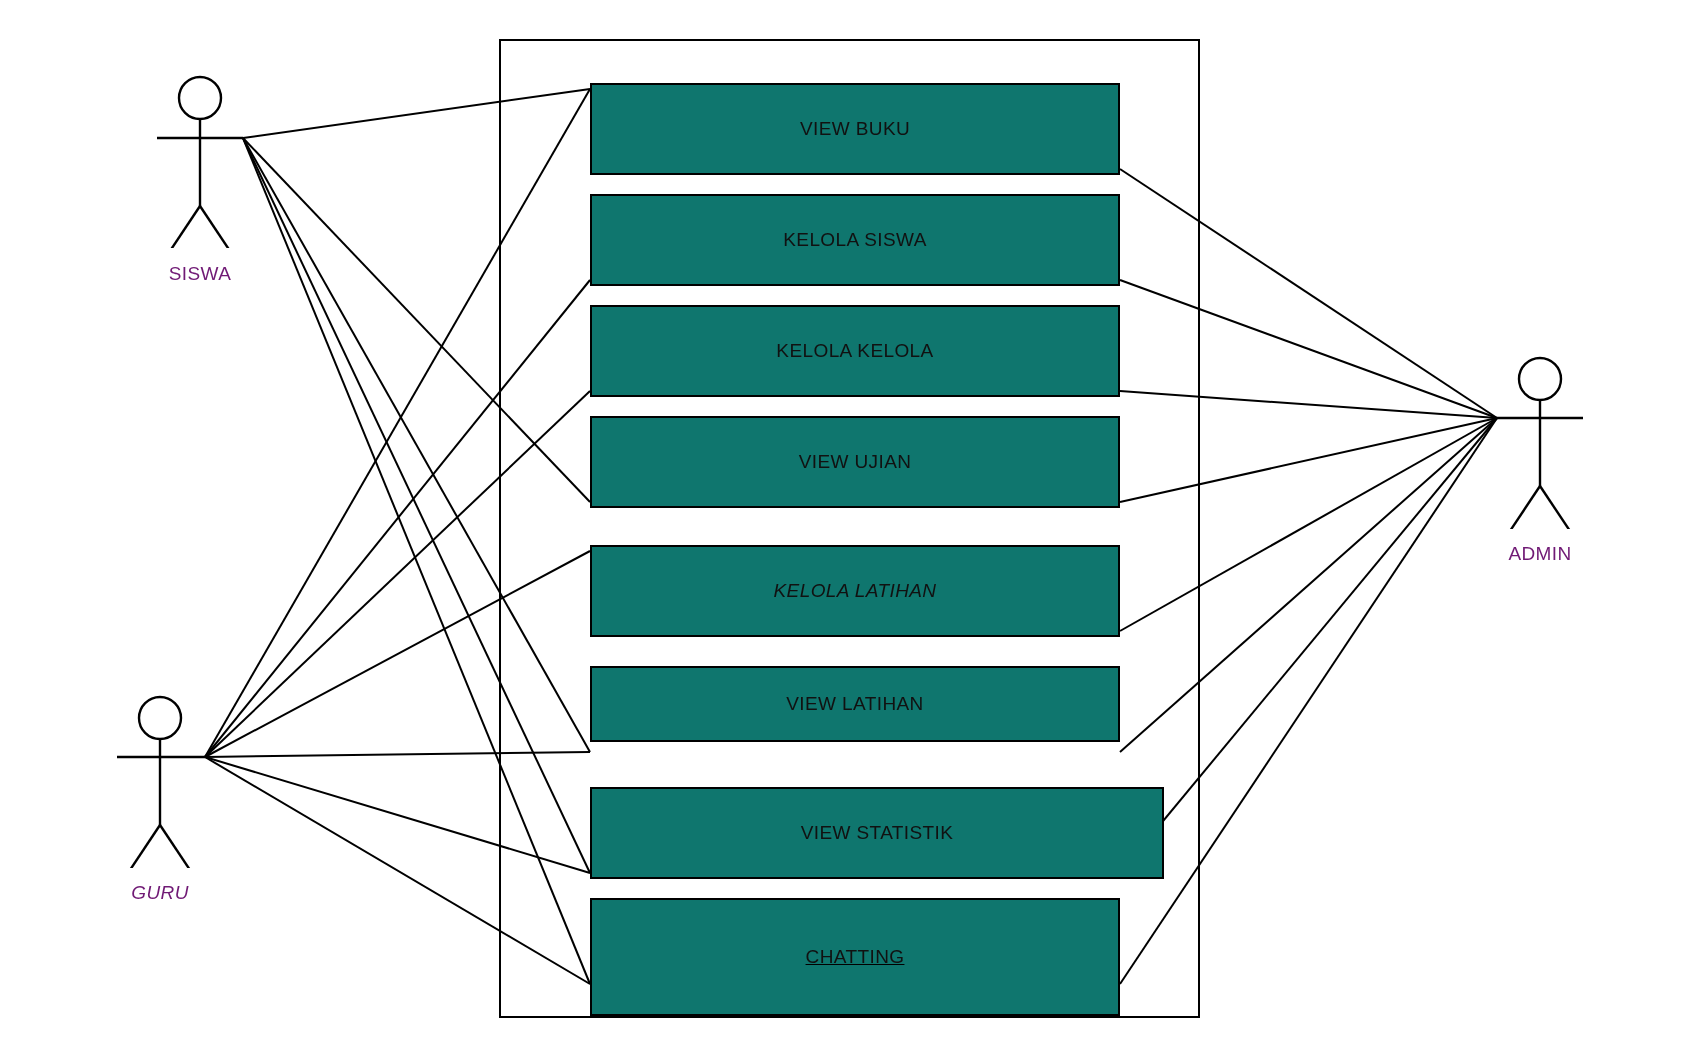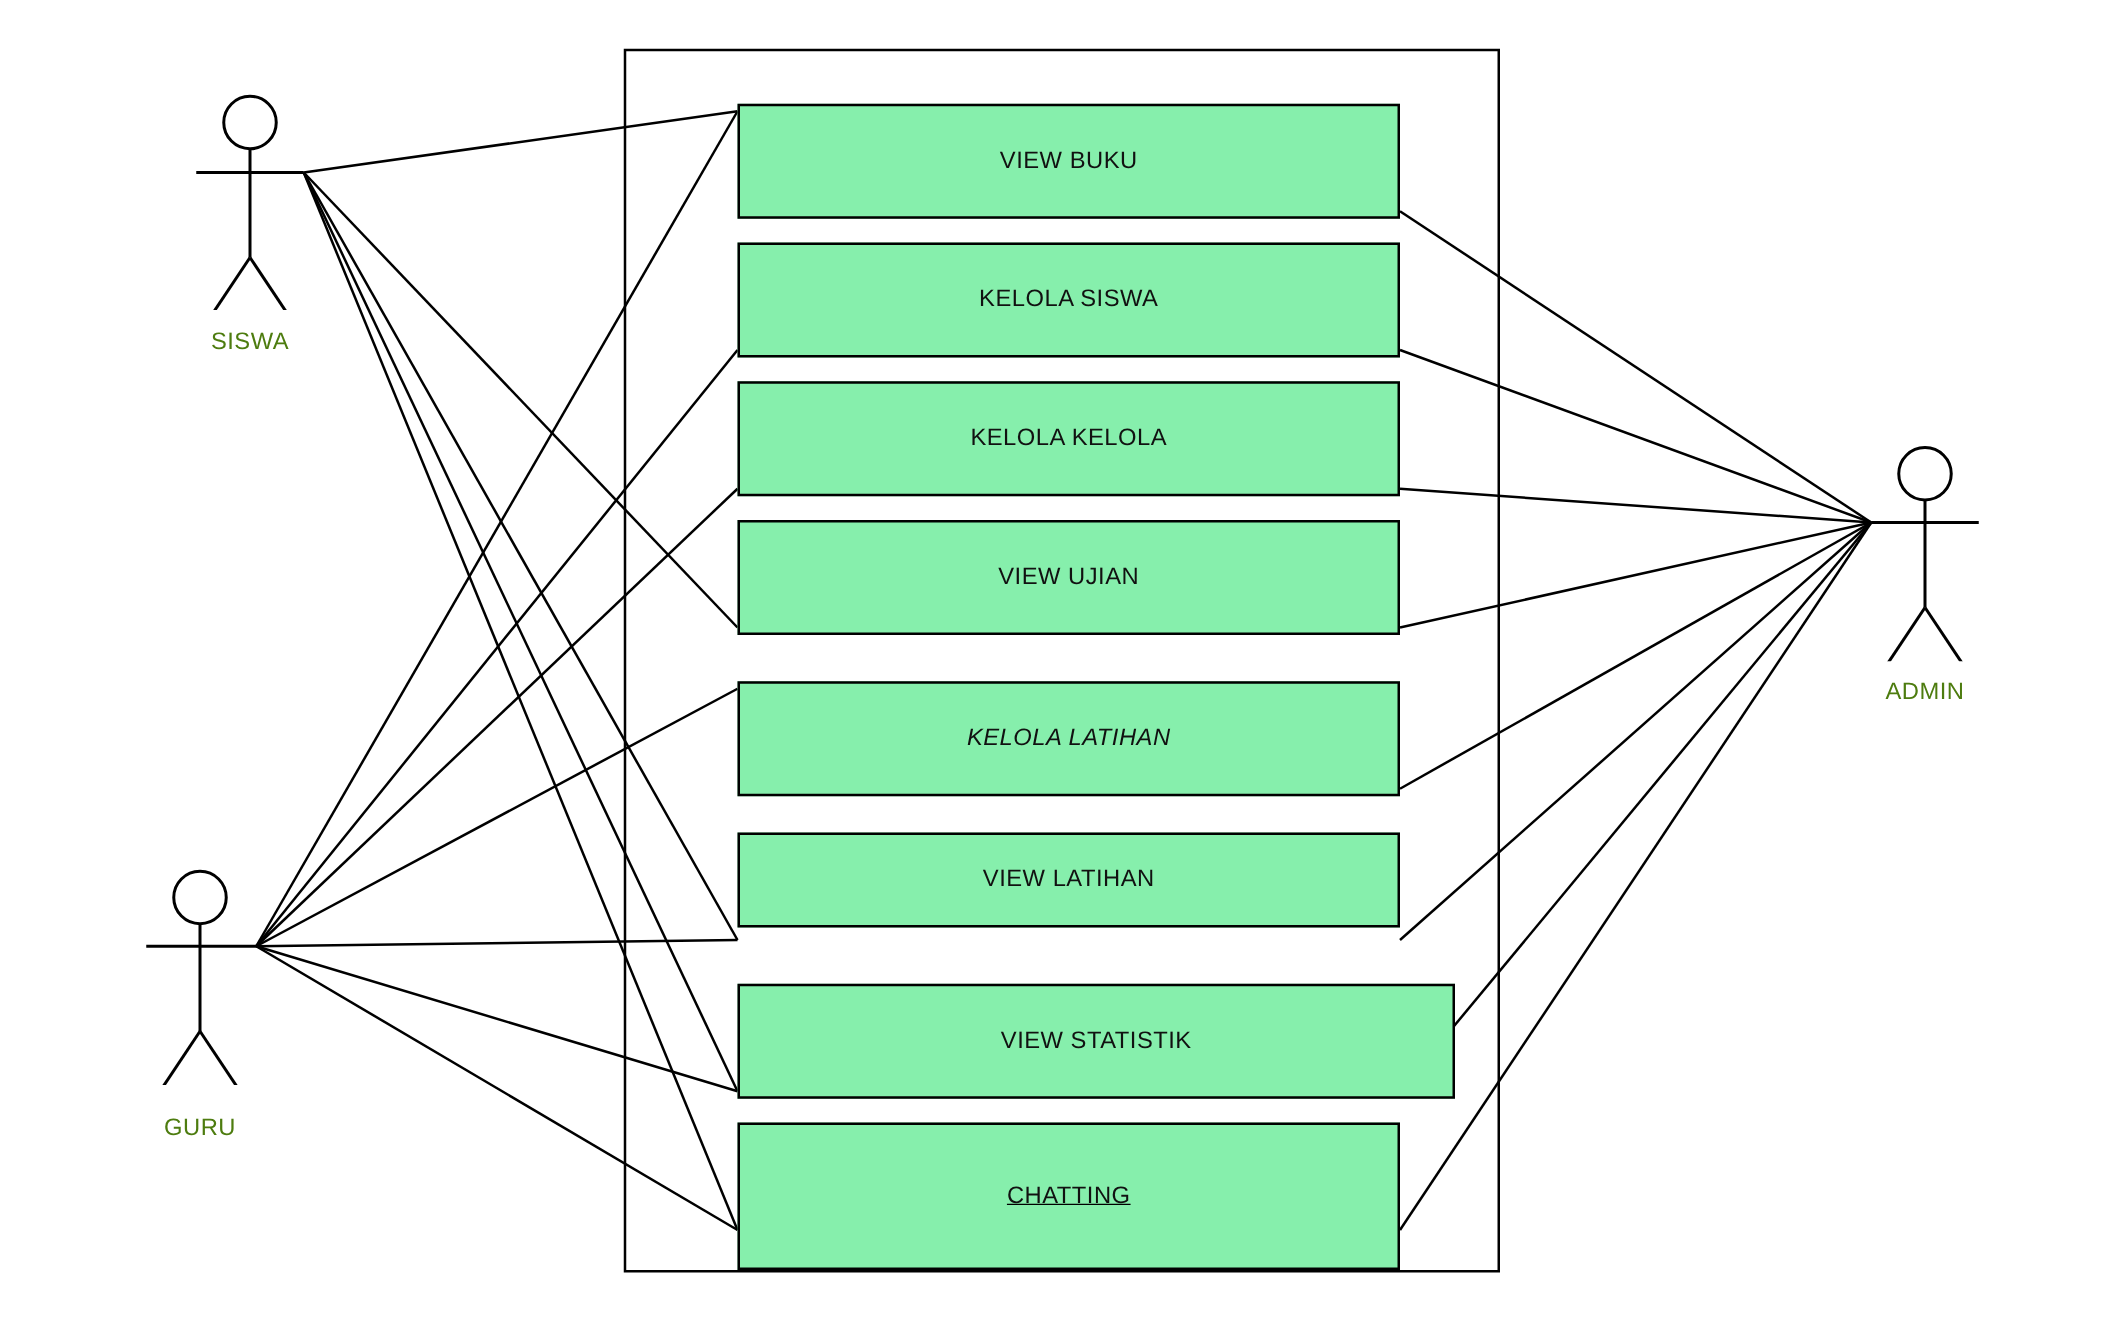--- a/index.html
+++ b/index.html
@@ -1,24 +1,24 @@
 <!DOCTYPE html>
 <html><head>
 <meta charset="utf-8">
 <style>
   html,body{margin:0;padding:0;background:#ffffff;}
   body{width:1700px;height:1060px;overflow:hidden;font-family:"Liberation Sans",sans-serif;}
   #stage{position:relative;width:1700px;height:1060px;background:#fff;}
   #wires{position:absolute;left:0;top:0;width:1700px;height:1060px;}
-  .uc-box{position:absolute;border:2px solid #000;background:#86efac;
+  .uc-box{position:absolute;border:2px solid #000;background:#0f766e;
           display:flex;align-items:center;justify-content:center;box-sizing:border-box;}
   .uc-label{font-size:19px;color:#111;letter-spacing:.4px;white-space:nowrap;}
   .sys-box{position:absolute;border:2px solid #000;background:transparent;box-sizing:border-box;}
   .actor{position:absolute;}
-  .actor-name{position:absolute;font-size:19px;color:#4d7c0f;white-space:nowrap;text-align:center;letter-spacing:.4px;}
+  .actor-name{position:absolute;font-size:19px;color:#701a75;white-space:nowrap;text-align:center;letter-spacing:.4px;}
 </style>
 </head>
 <body>
 
 <div id="stage">
 
   <svg id="wires" viewBox="0 0 1700 1060" xmlns="http://www.w3.org/2000/svg">
       <line x1="243" y1="138" x2="590" y2="89" stroke="#000000" stroke-width="2"></line>
       <line x1="243" y1="138" x2="590" y2="502" stroke="#000000" stroke-width="2"></line>
       <line x1="243" y1="138" x2="590" y2="752" stroke="#000000" stroke-width="2"></line>
@@ -76,21 +76,21 @@
           <line x1="47" y1="90" x2="133" y2="90" stroke="#000" stroke-width="2.4"></line>
           <line x1="90" y1="158" x2="54" y2="212" stroke="#000" stroke-width="2.4"></line>
           <line x1="90" y1="158" x2="126" y2="212" stroke="#000" stroke-width="2.4"></line>
         </svg><div class="actor-name" style="left: 0px; width: 180px; top: 215px;">SISWA</div></div>
       <div class="actor" style="left: 70px; top: 668px; width: 180px; height: 200px;"><svg width="180" height="200" viewBox="0 0 180 200">
           <circle cx="90" cy="50" r="21" fill="#fff" stroke="#000" stroke-width="2.4"></circle>
           <line x1="90" y1="71" x2="90" y2="157" stroke="#000" stroke-width="2.4"></line>
           <line x1="47" y1="89" x2="135" y2="89" stroke="#000" stroke-width="2.4"></line>
           <line x1="90" y1="157" x2="54" y2="211" stroke="#000" stroke-width="2.4"></line>
           <line x1="90" y1="157" x2="126" y2="211" stroke="#000" stroke-width="2.4"></line>
-        </svg><div class="actor-name" style="left: 0px; width: 180px; top: 224px;">GURU</div></div>
+        </svg><div class="actor-name" style="left: 0px; width: 180px; top: 214px; font-style: italic;">GURU</div></div>
       <div class="actor" style="left: 1450px; top: 329px; width: 180px; height: 200px;"><svg width="180" height="200" viewBox="0 0 180 200">
           <circle cx="90" cy="50" r="21" fill="#fff" stroke="#000" stroke-width="2.4"></circle>
           <line x1="90" y1="71" x2="90" y2="157" stroke="#000" stroke-width="2.4"></line>
           <line x1="47" y1="89" x2="133" y2="89" stroke="#000" stroke-width="2.4"></line>
           <line x1="90" y1="157" x2="54" y2="211" stroke="#000" stroke-width="2.4"></line>
           <line x1="90" y1="157" x2="126" y2="211" stroke="#000" stroke-width="2.4"></line>
         </svg><div class="actor-name" style="left: 0px; width: 180px; top: 214px;">ADMIN</div></div>
     </div>
 
 </div>

